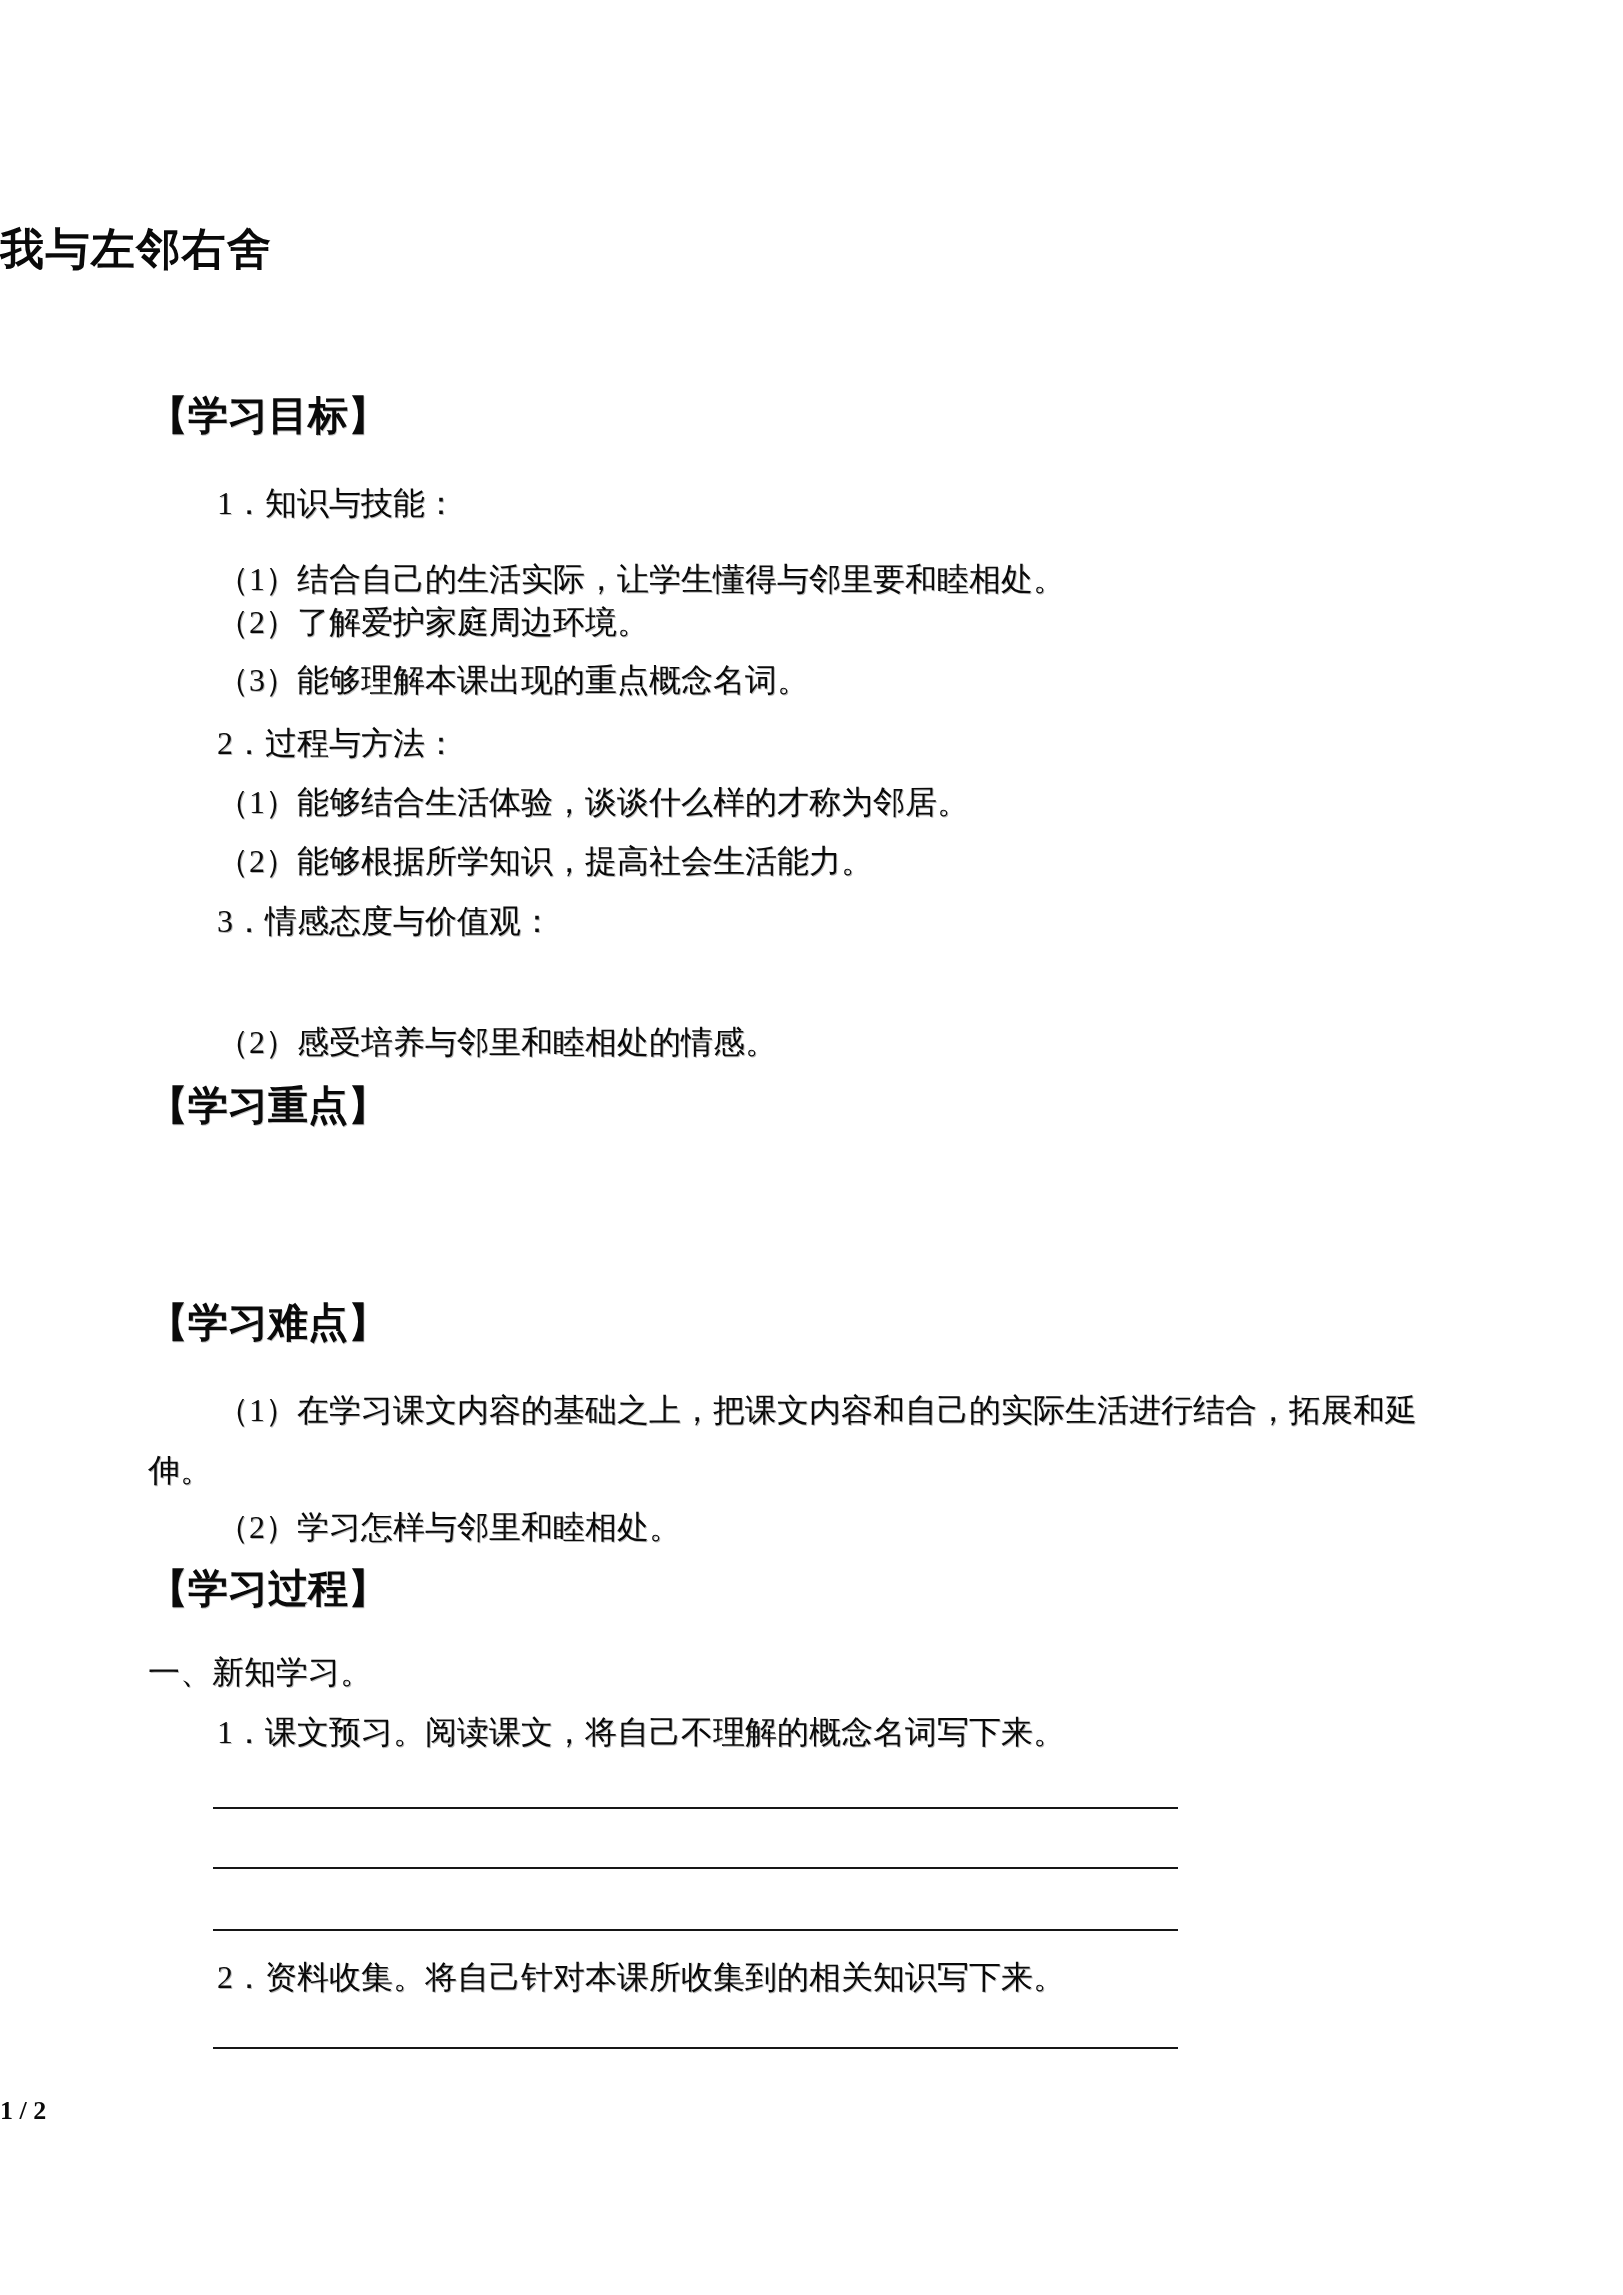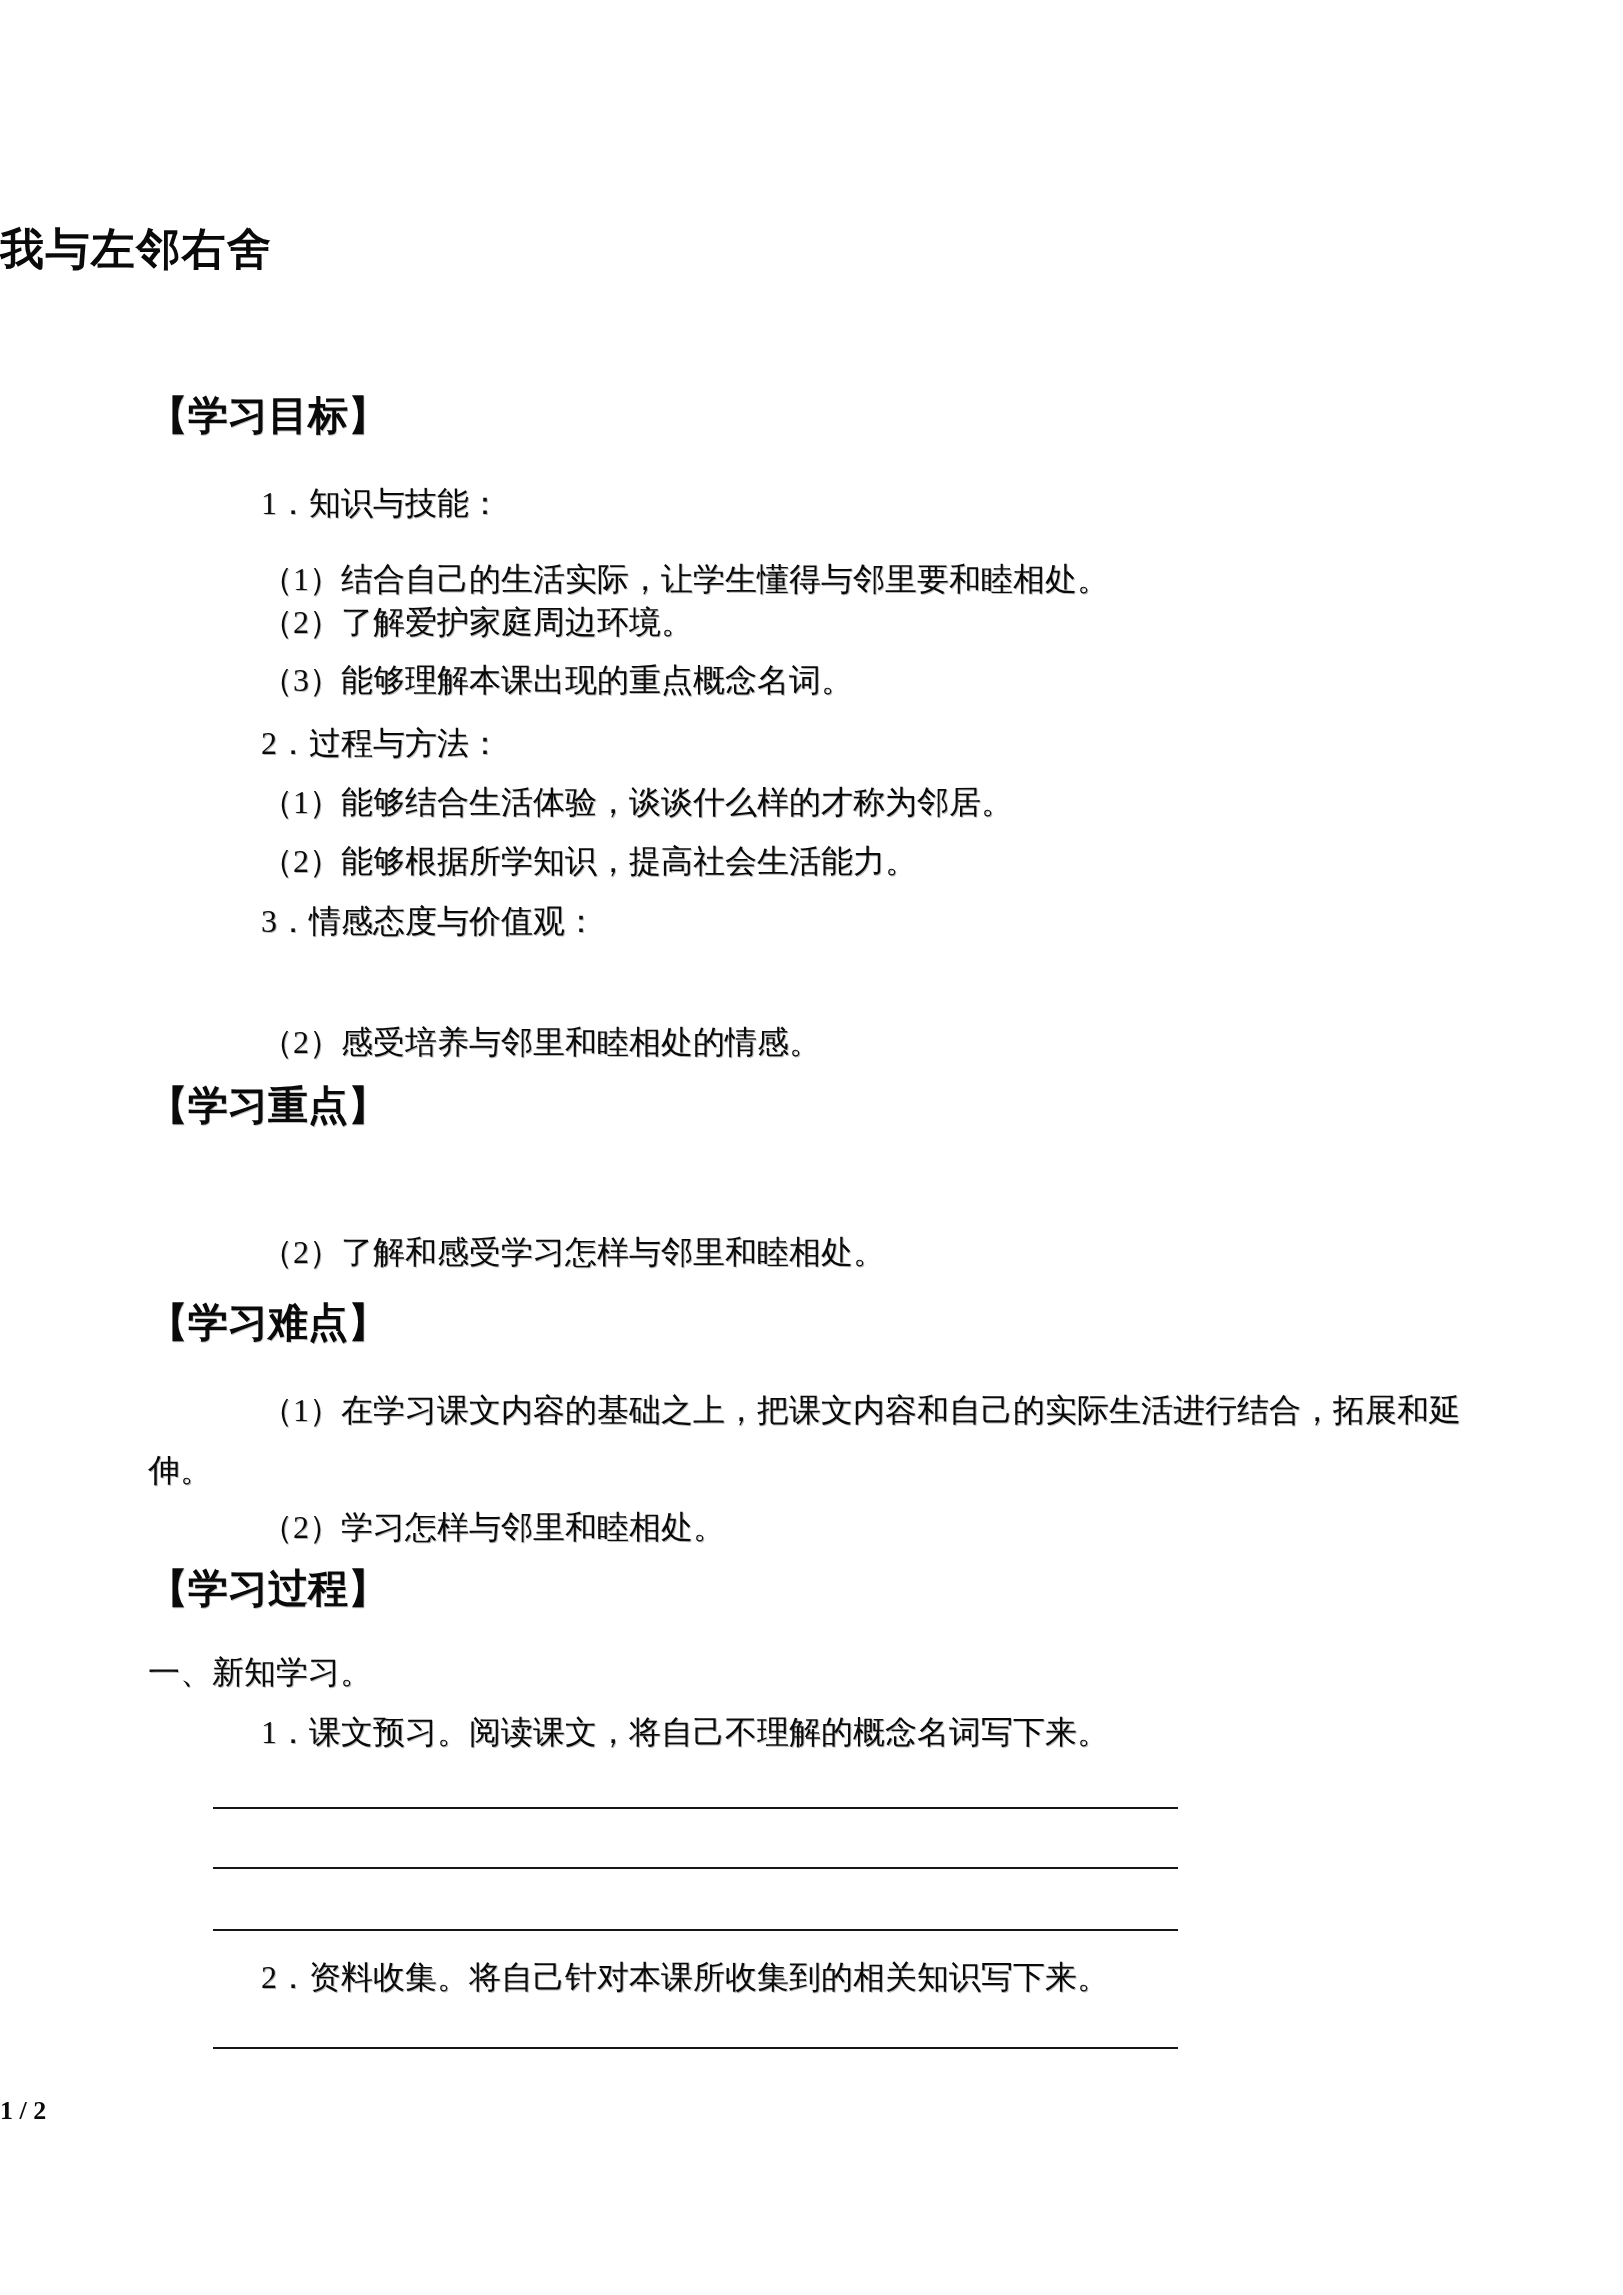--- a/index.html
+++ b/index.html
@@ -37,21 +37,21 @@
     white-space: nowrap;
     text-shadow: 0.7px 0.7px 0 rgba(0,0,0,0.25);
   }
   .line {
     position: absolute;
     font-size: 32px;
     line-height: 42px;
     white-space: nowrap;
     text-shadow: 1px 1px 0 rgba(0,0,0,0.28);
   }
-  .indent { left: 217px; margin-left: 44px; }
+  .indent { left: 217px; }
   .flush  { left: 148px; }
   .blank-line {
     position: absolute;
     left: 213px;
     width: 965px;
     height: 0;
     border-top: 2.7px solid #161616;
   }
   .page-number {
     position: absolute;
@@ -77,21 +77,20 @@
   <div class="line indent" style="top:558px">（1）结合自己的生活实际，让学生懂得与邻里要和睦相处。</div>
   <div class="line indent" style="top:601px">（2）了解爱护家庭周边环境。</div>
   <div class="line indent" style="top:659px">（3）能够理解本课出现的重点概念名词。</div>
   <div class="line indent" style="top:722px">2．过程与方法：</div>
   <div class="line indent" style="top:781px">（1）能够结合生活体验，谈谈什么样的才称为邻居。</div>
   <div class="line indent" style="top:840px">（2）能够根据所学知识，提高社会生活能力。</div>
   <div class="line indent" style="top:900px">3．情感态度与价值观：</div>
   <div class="line indent" style="top:1021px">（2）感受培养与邻里和睦相处的情感。</div>
 
   <div class="heading" style="top:1080px">【学习重点】</div>
-  <div class="line indent" style="top:1231px">（2）了解和感受学习怎样与邻里和睦相处。</div>
 
   <div class="heading" style="top:1297px">【学习难点】</div>
   <div class="line indent" style="top:1389px">（1）在学习课文内容的基础之上，把课文内容和自己的实际生活进行结合，拓展和延</div>
   <div class="line flush" style="top:1449px">伸。</div>
   <div class="line indent" style="top:1506px">（2）学习怎样与邻里和睦相处。</div>
 
   <div class="heading" style="top:1563px">【学习过程】</div>
   <div class="line flush" style="top:1651px">一、新知学习。</div>
   <div class="line indent" style="top:1711px">1．课文预习。阅读课文，将自己不理解的概念名词写下来。</div>
 

